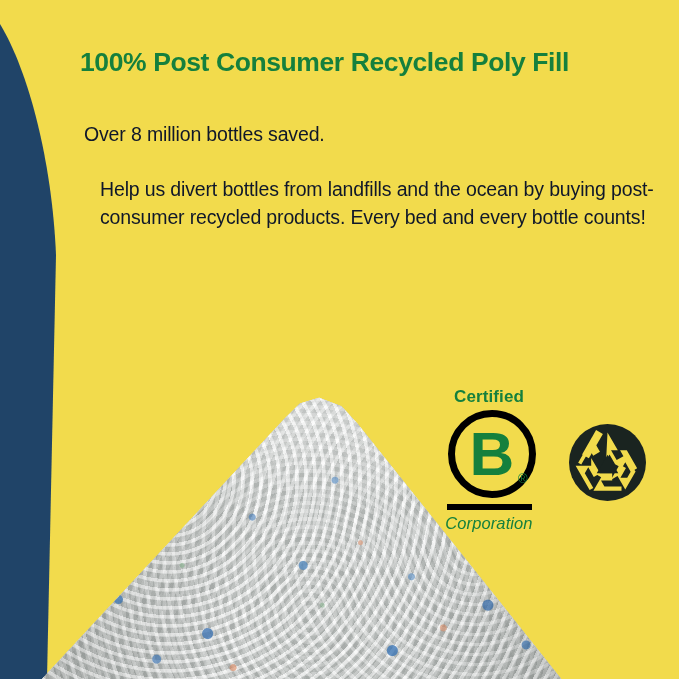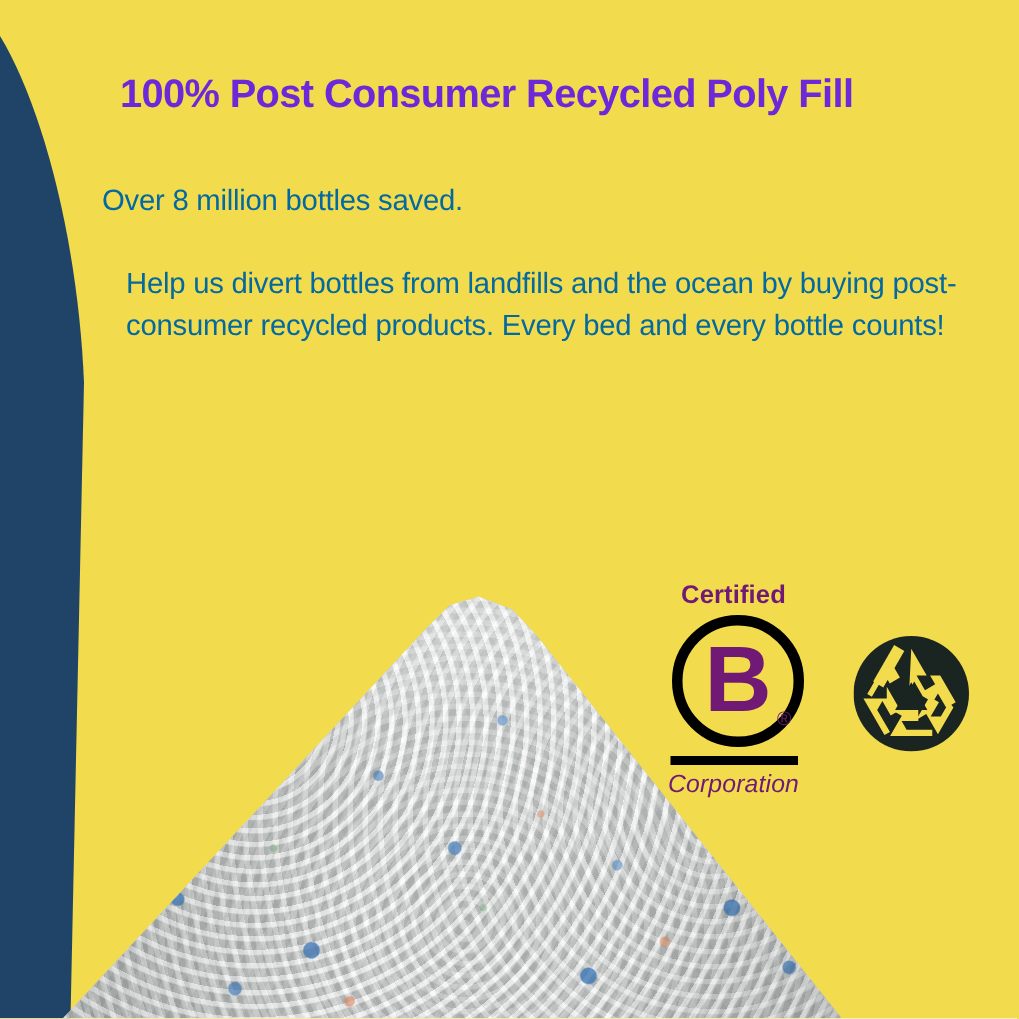--- a/index.html
+++ b/index.html
@@ -30,29 +30,29 @@
 
   
   #headline {
     position: absolute;
     left: 80px;
     top: 48px;
     width: 585px;
     font-size: 26.5px;
     font-weight: bold;
     letter-spacing: -0.4px;
-    color: #6d28d9;
+    color: #15803d;
     line-height: 1.12;
   }
   .para {
     position: absolute;
-    left: 68px;
+    left: 84px;
     width: 570px;
     font-size: 19.5px;
-    color: #0369a1;
+    color: #0f172a;
     line-height: 1.42;
     letter-spacing: -0.15px;
   }
   #para-1 { top: 121px; }
   #para-2 { top: 176px; margin-left: 16px; }
   #para-3 { top: 264px; }
 
   
   #pile-wrap {
     position: absolute;
@@ -108,21 +108,21 @@
     pointer-events: none;
   }
 
   
   #bcorp {
     position: absolute;
     left: 440px;
     top: 387px;
     width: 98px;
     height: 145px;
-    color: #701a75;
+    color: #15803d;
     text-align: center;
   }
   #bcorp-certified {
     font-size: 17px;
     font-weight: bold;
     letter-spacing: 0.1px;
     line-height: 1;
     margin-top: 1px;
   }
   #bcorp-mark {

